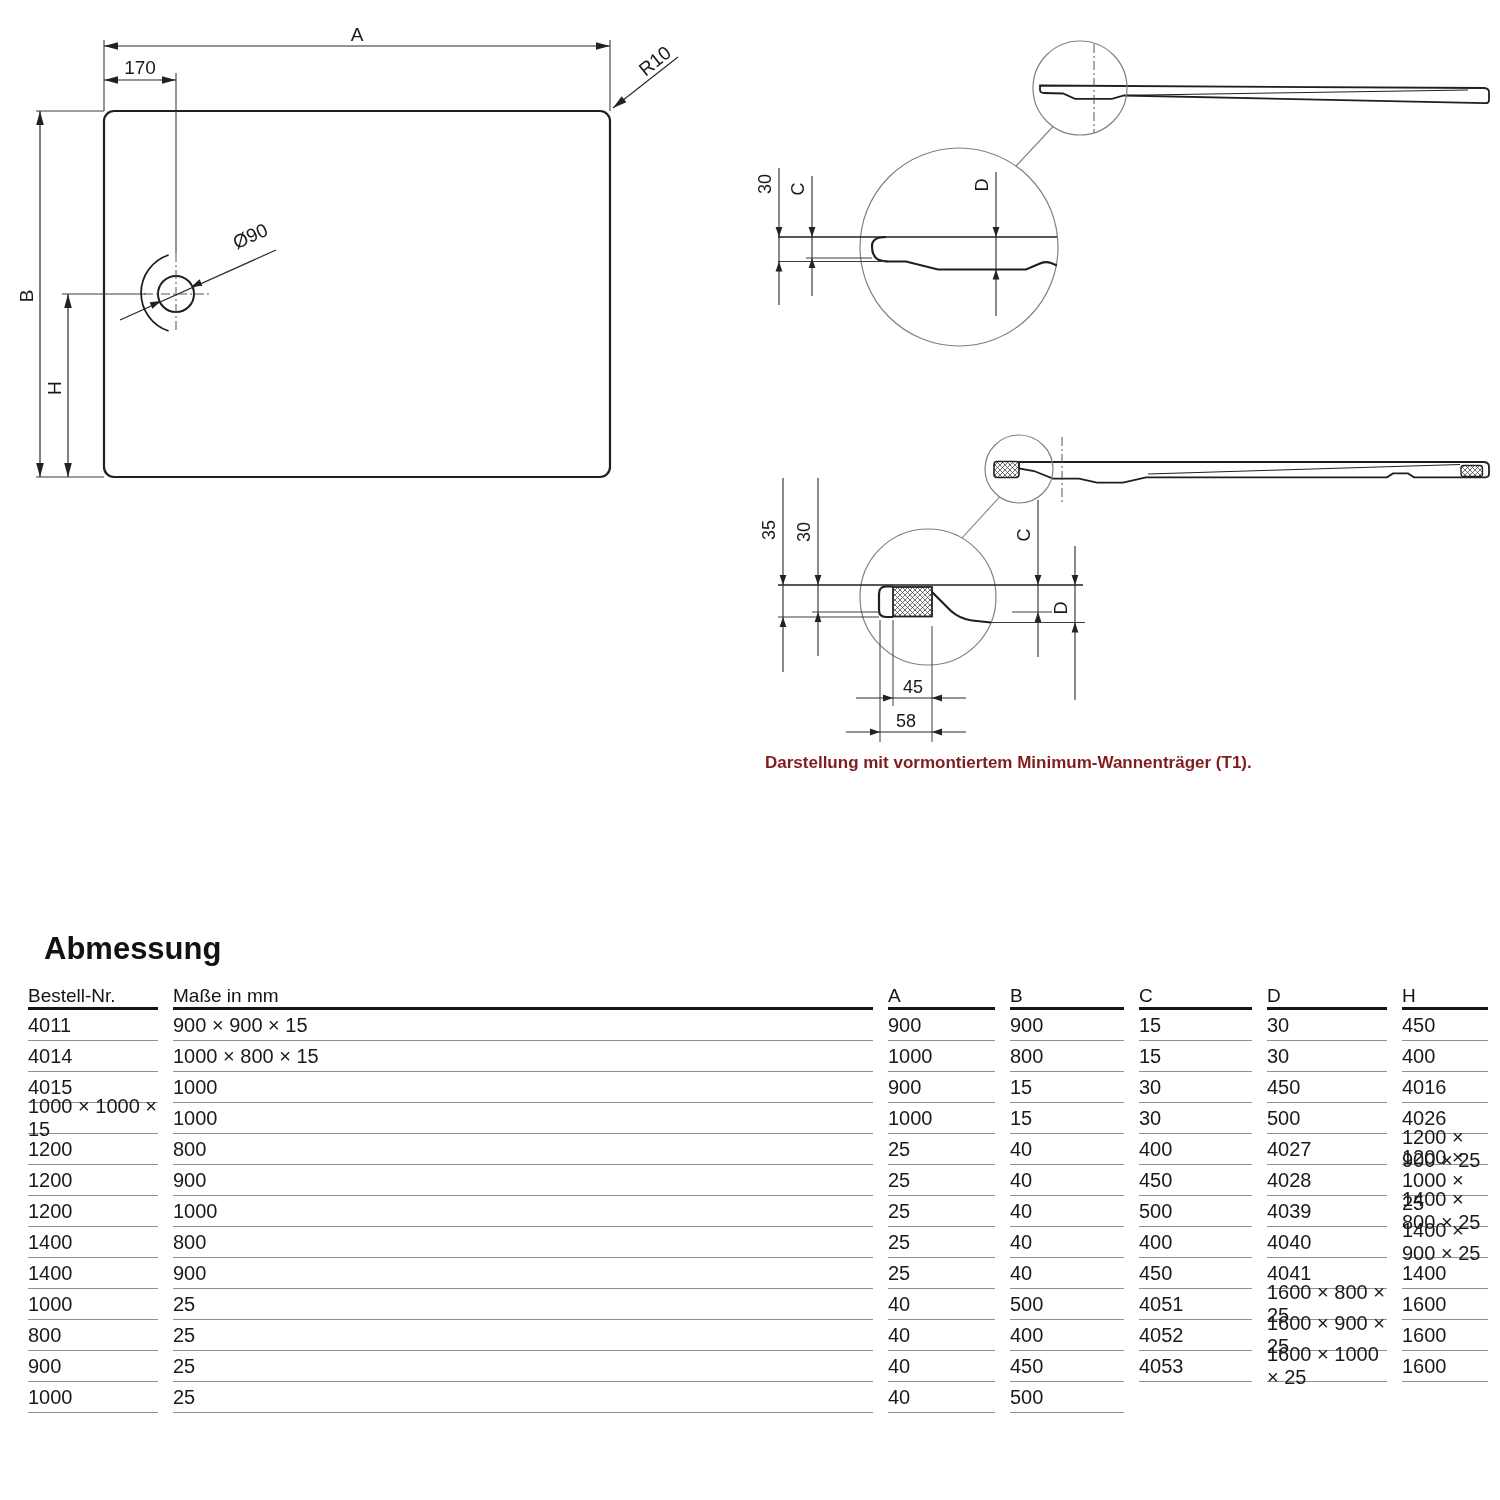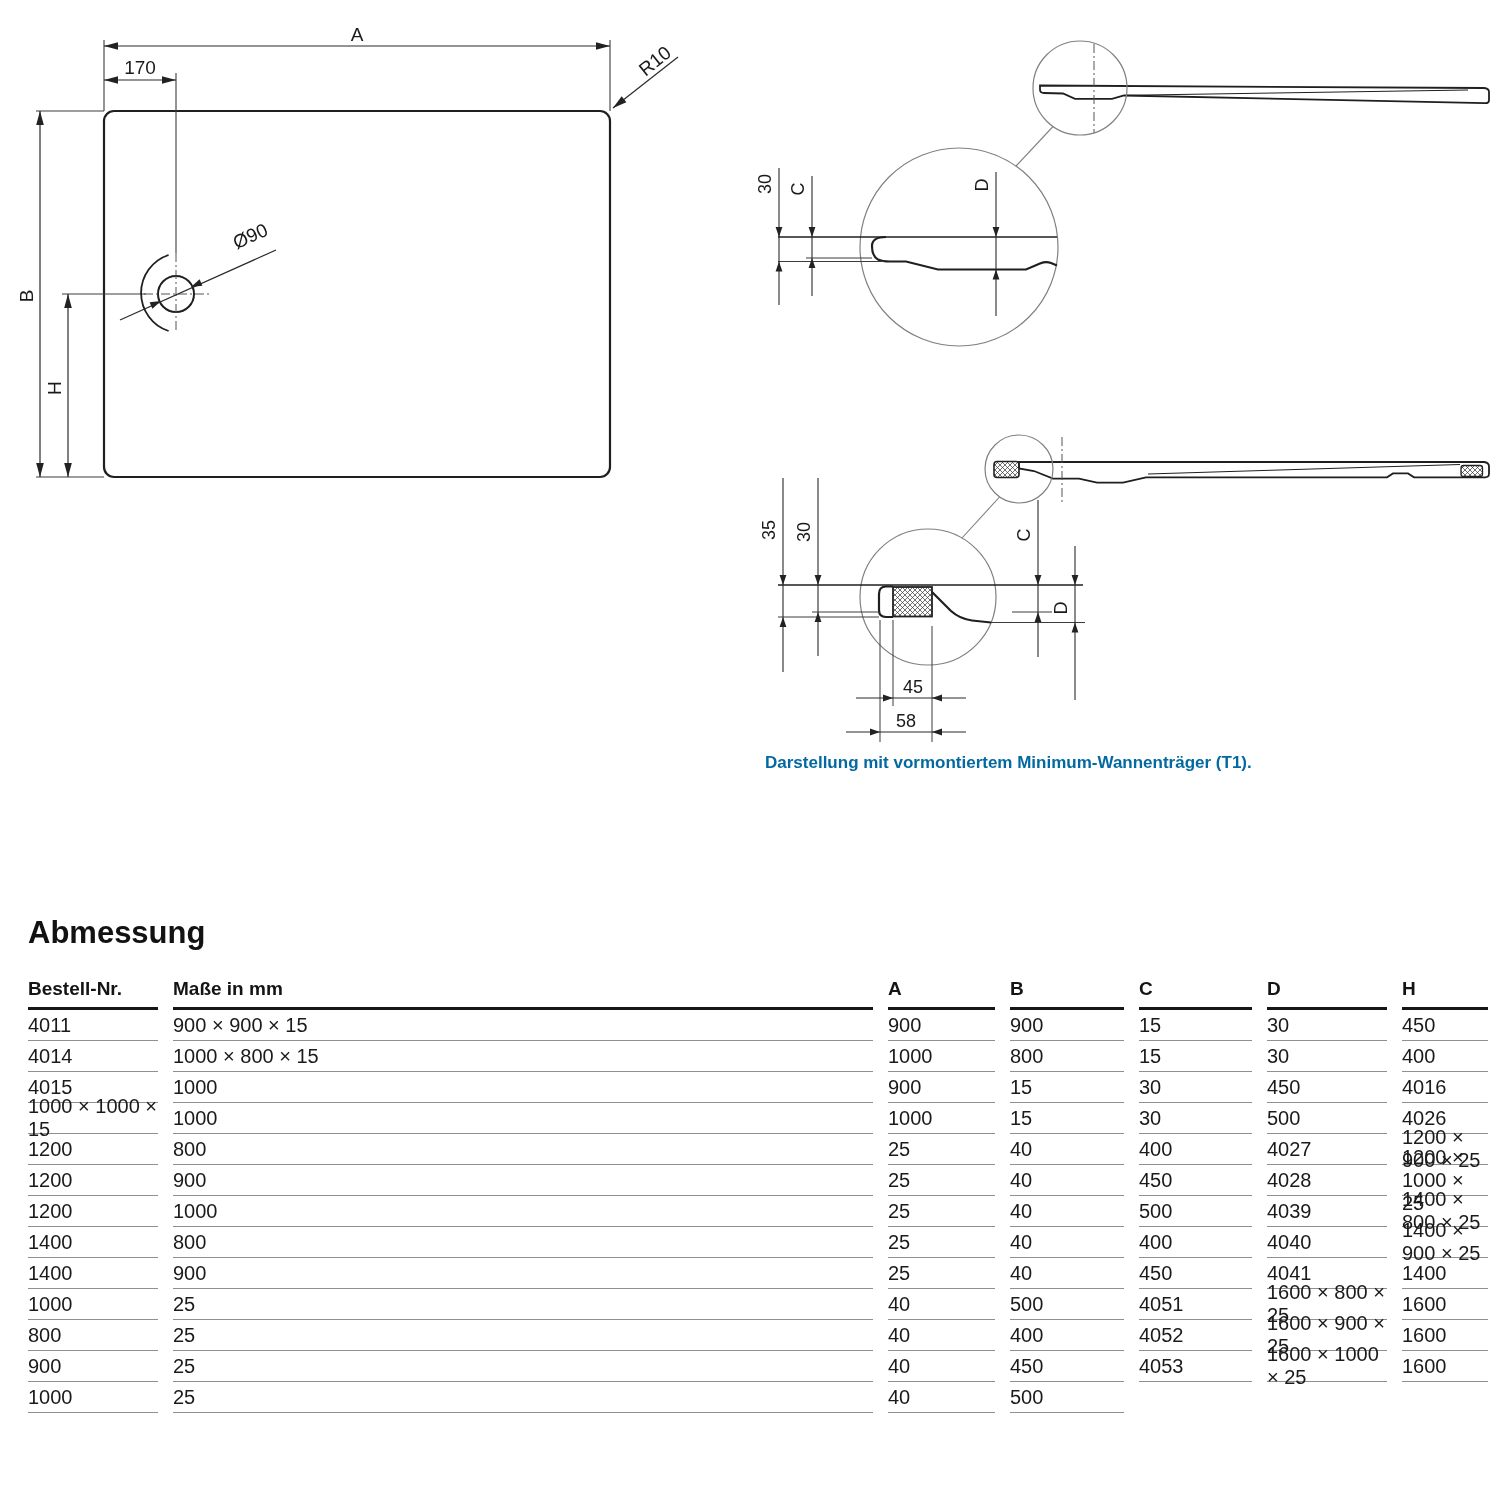--- a/index.html
+++ b/index.html
@@ -2,26 +2,26 @@
 <html><head>
 <meta charset="utf-8">
 <style>
   html,body{margin:0;padding:0;background:#fff;}
   .page{position:relative;width:1500px;height:1500px;background:#fff;overflow:hidden;
         font-family:"Liberation Sans",sans-serif;color:#1a1a1a;}
   svg{position:absolute;left:0;top:0;}
   svg text{font-family:"Liberation Sans",sans-serif;fill:#1a1a1a;}
   .lbl{font-size:19px;}
   .lbl-s{font-size:18px;}
-  .caption{position:absolute;left:765px;top:753px;font-size:17px;font-weight:700;color:#0369a1;}
-  .title{position:absolute;left:28px;top:915px;font-size:31px;font-weight:700;color:#121212;margin:0;}
+  .caption{position:absolute;left:765px;top:753px;font-size:17px;font-weight:700;color:#7f1d1d;}
+  .title{position:absolute;left:28px;top:915px;font-size:31px;font-weight:700;color:#121212;margin:16px;}
   .tbl{position:absolute;left:28px;top:977px;width:1460px;display:grid;
        grid-template-columns:130px 700px 107px 114px 113px 120px 86px;column-gap:15px;}
-  .th{height:33px;display:flex;align-items:flex-end;padding-bottom:7px;box-sizing:border-box;
-      border-bottom:3.5px solid #161616;font-size:19px;font-weight:700;color:#141414;}
+  .th{height:33px;display:flex;align-items:flex-end;box-sizing:border-box;
+      border-bottom:3.5px solid #161616;font-size:19px;font-weight:400;color:#141414;}
   .td{height:31px;display:flex;align-items:center;box-sizing:border-box;
       border-bottom:1.5px solid #909090;font-size:20px;color:#1a1a1a;}
 </style>
 </head>
 <body>
 
 <div class="page">
 
 <svg width="1500" height="880" viewBox="0 0 1500 880">
   <defs>

